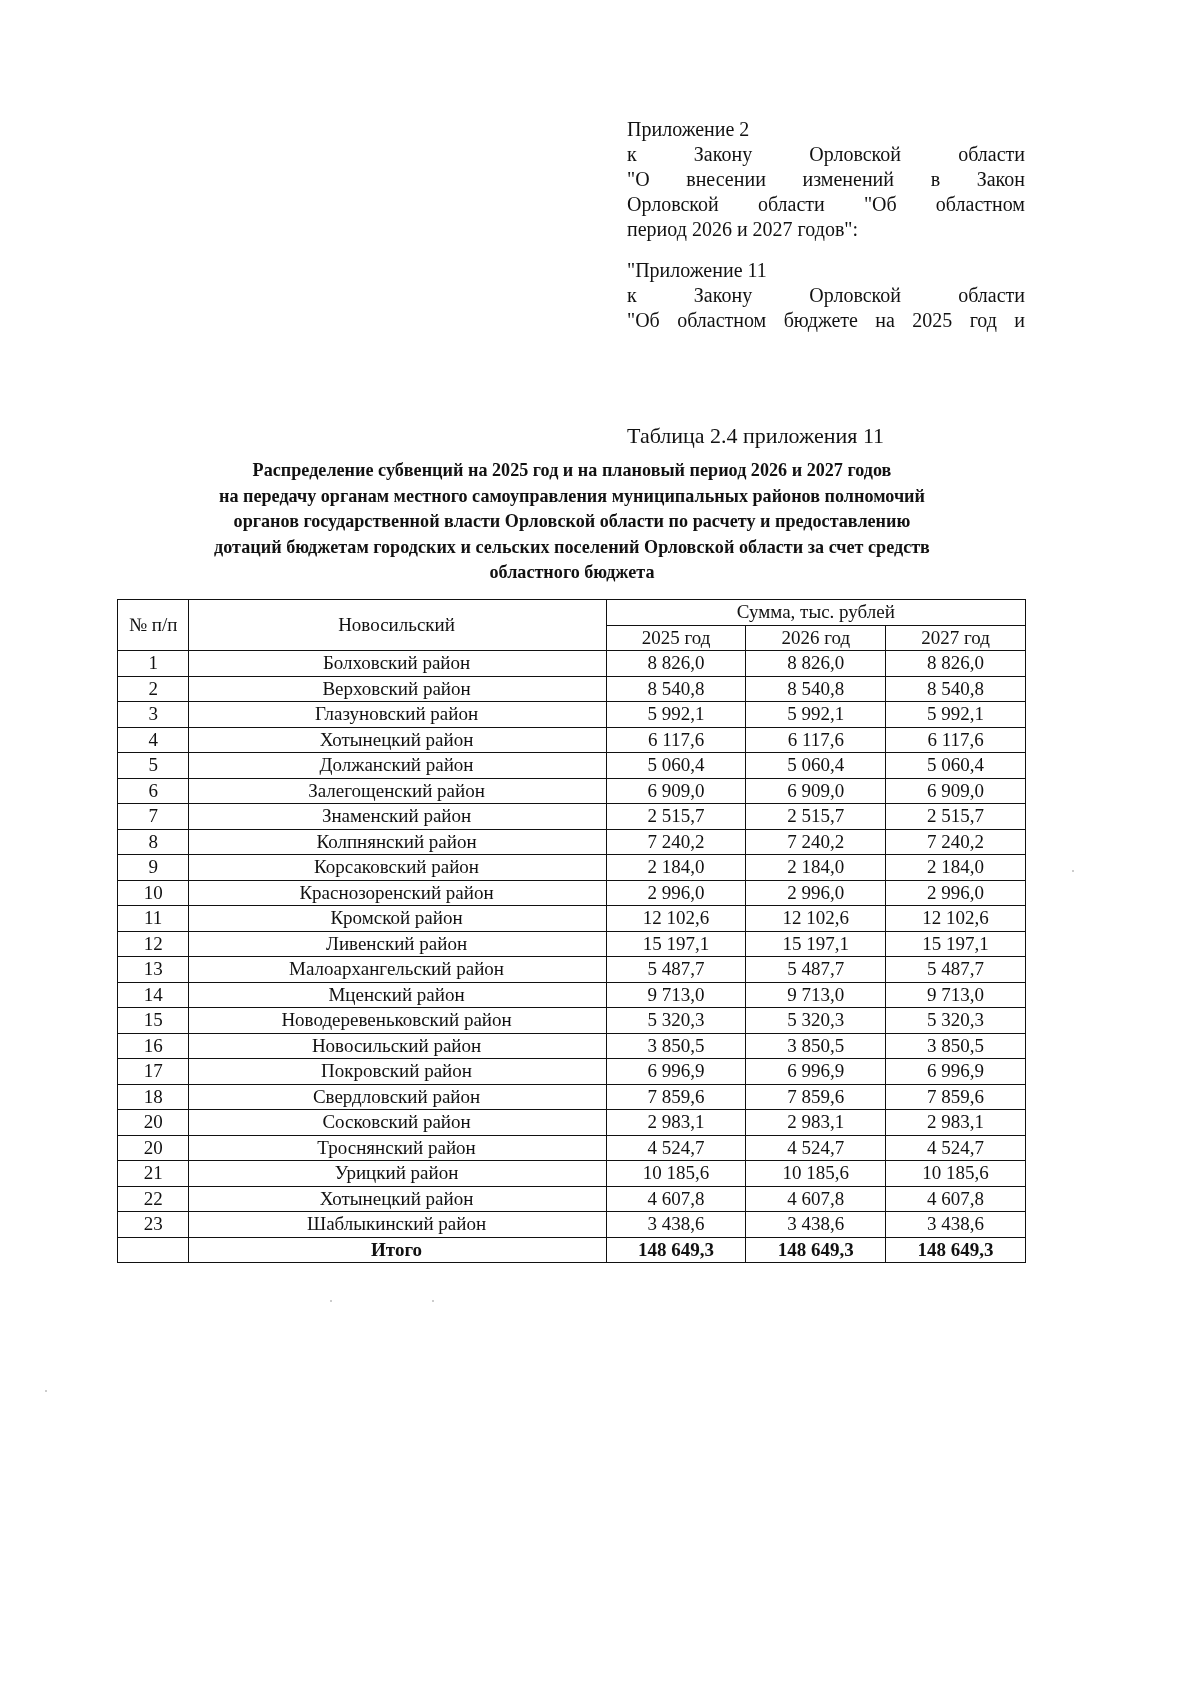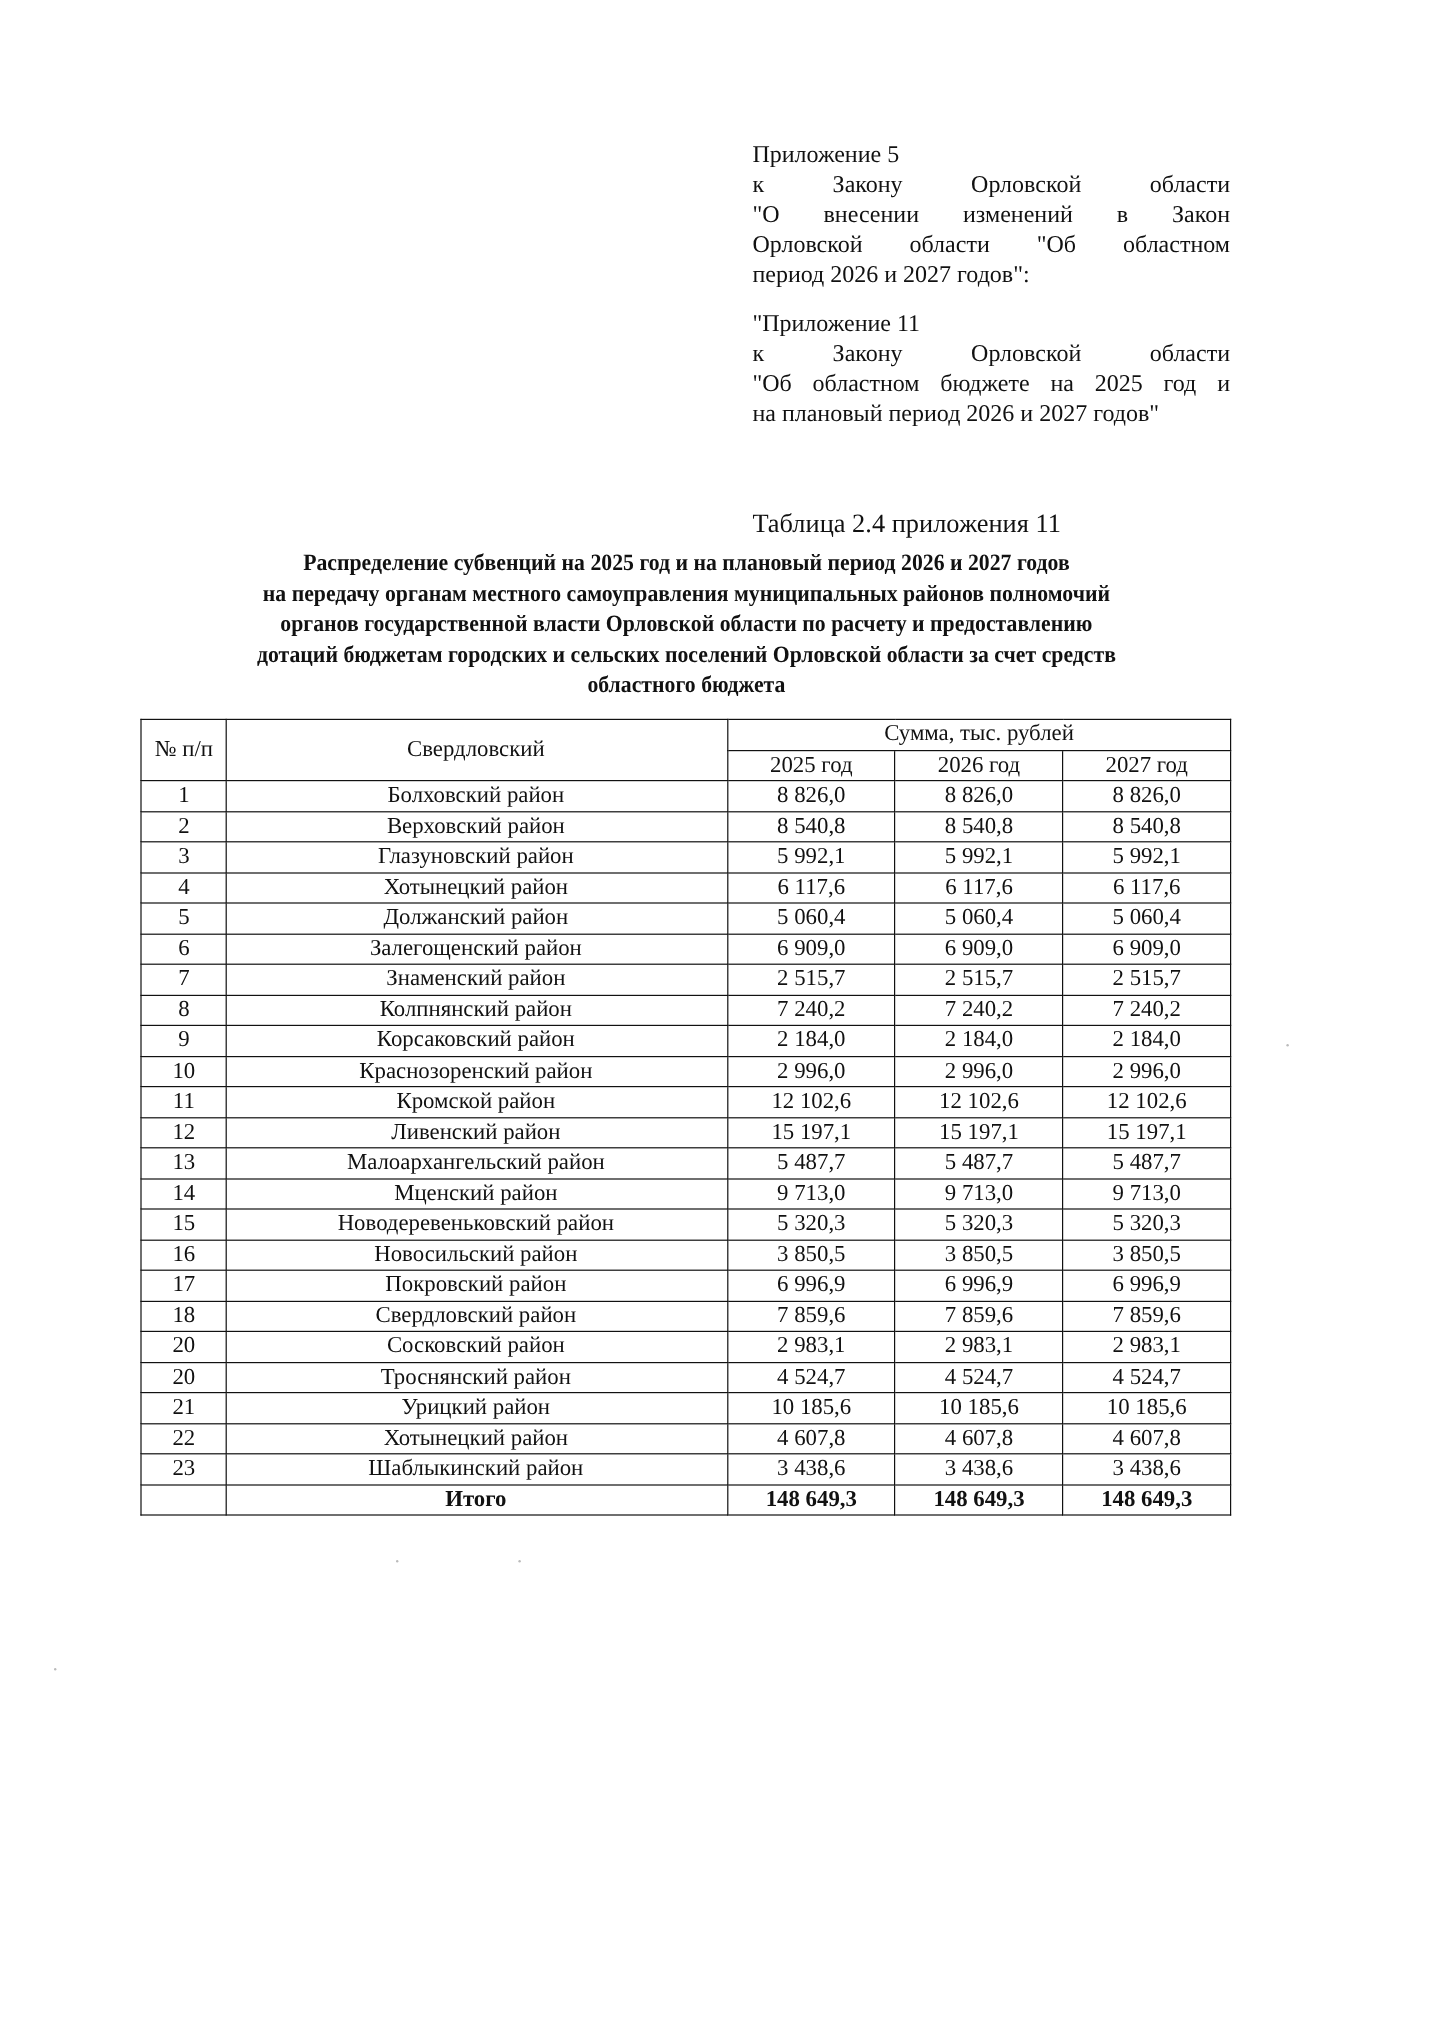--- a/index.html
+++ b/index.html
@@ -36,49 +36,48 @@
   .c-name { width: 404px; text-align: center; padding-left: 4px !important; }
   .c-val { width: 126px; text-align: center; }
   tr.total td { font-weight: bold; }
   .speck { position: absolute; width: 2px; height: 2px; background: #bbb; border-radius: 1px; }
 </style>
 </head>
 <body>
 
 <div class="annex">
   <div class="block">
-    <p>Приложение 5</p>
+    <p>Приложение 2</p>
     <p class="j">к Закону Орловской области</p>
     <p class="j">"О внесении изменений в Закон</p>
     <p class="j">Орловской области "Об областном</p>
     <p class="last">период 2026 и 2027 годов":</p>
   </div>
   <div class="block">
     <p>"Приложение 11</p>
     <p class="j">к Закону Орловской области</p>
     <p class="j">"Об областном бюджете на 2025 год и</p>
-    <p class="last">на плановый период 2026 и 2027 годов"</p>
   </div>
 </div>
 
 <div class="table-ref">Таблица 2.4 приложения 11</div>
 
 <div class="title">
   <div>Распределение субвенций на 2025 год и на плановый период 2026 и 2027 годов</div>
   <div>на передачу органам местного самоуправления муниципальных районов полномочий</div>
   <div>органов государственной власти Орловской области по расчету и предоставлению</div>
   <div>дотаций бюджетам городских и сельских поселений Орловской области за счет средств</div>
   <div>областного бюджета</div>
 </div>
 
 <table class="dist">
   <thead>
     <tr>
       <th class="c-num" rowspan="2">№ п/п</th>
-      <th class="c-name" rowspan="2" style="text-align:center">Свердловский</th>
+      <th class="c-name" rowspan="2" style="text-align:center">Новосильский</th>
       <th colspan="3">Сумма, тыс. рублей</th>
     </tr>
     <tr>
       <th class="c-val">2025 год</th>
       <th class="c-val">2026 год</th>
       <th class="c-val">2027 год</th>
     </tr>
   </thead>
   <tbody id="tbody">
       <tr>

